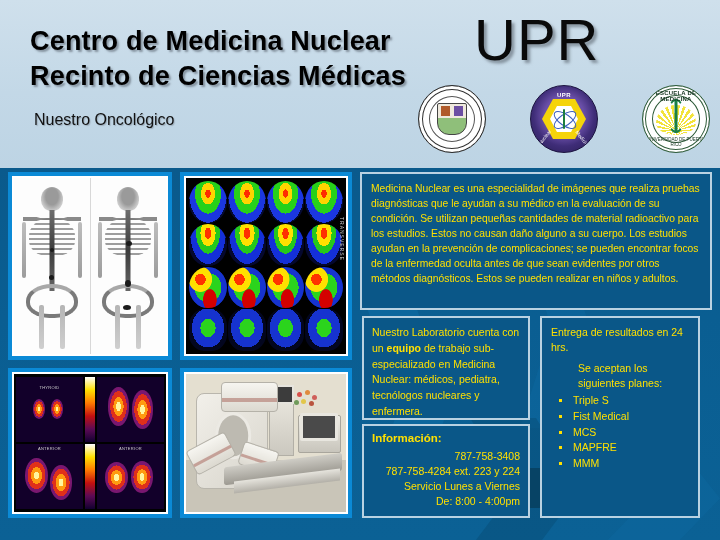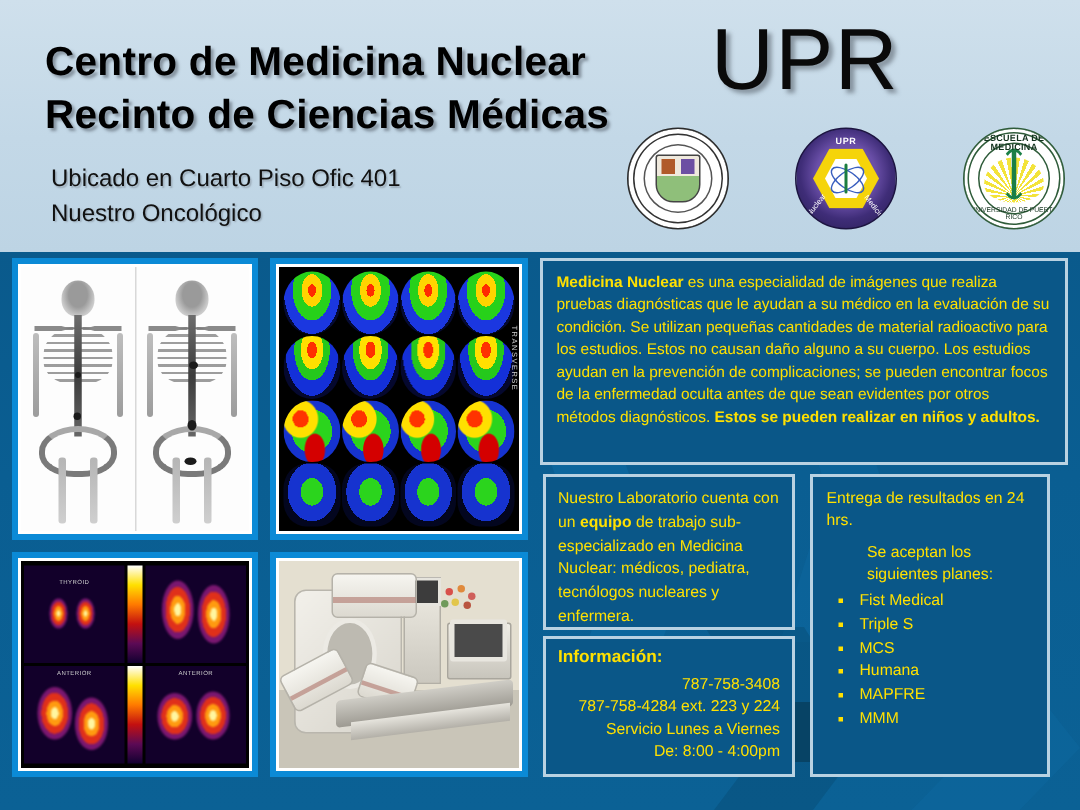--- a/index.html
+++ b/index.html
@@ -231,21 +231,21 @@
     position:absolute;background:#0a5788;
     border:2px solid #b9d2e2;box-sizing:border-box;
     color:#ffe000;
   }
   #panel-main{left:360px;top:172px;width:352px;height:138px;padding:7px 9px;}
   #panel-lab {left:362px;top:316px;width:168px;height:104px;padding:7px 8px;}
   #panel-info{left:362px;top:424px;width:168px;height:94px;padding:6px 8px;}
   #panel-plans{left:540px;top:316px;width:160px;height:202px;padding:7px 9px;}
 
   .ptxt{font-size:10.5px;line-height:1.42;color:#ffe000;}
-  .ptxt b{color:#ffe000;font-weight:bold;margin-top:32px;}
+  .ptxt b{color:#ffe000;font-weight:normal;margin-top:32px;}
   #panel-main .ptxt{font-size:10.3px;line-height:1.46;}
   .lab-txt{font-size:10.5px;line-height:1.5;}
   .info-title{font-size:11.5px;font-weight:bold;margin-bottom:5px;}
   .info-line{font-size:10.5px;line-height:1.42;text-align:right;}
   .plans-lead{font-size:10.5px;line-height:1.42;margin-bottom:6px;}
   .plans-lead2{font-size:10.5px;line-height:1.42;margin-left:27px;}
   .plans-list{list-style:none;margin:2px 0 0 0;padding:0 0 0 6px;}
   .plans-list li{font-size:10.5px;line-height:1.52;position:relative;padding-left:16px;}
   .plans-list li:before{content:"";position:absolute;left:2px;top:6px;width:3px;height:3px;background:#ffe000;}
 </style>
@@ -253,21 +253,20 @@
 <body>
 
 <div class="poster">
 
   <div class="header">
     <div class="hdr-title">
       <span>Centro de Medicina Nuclear</span>
       <span class="l2">Recinto de Ciencias Médicas</span>
     </div>
     <div class="hdr-sub">
-      <div>Ubicado en Cuarto Piso Ofic 401</div>
       <div>Nuestro Oncológico</div>
     </div>
     <div class="upr-word">UPR</div>
 
     <div class="seals">
       <div class="seal seal-rcm">
         <div class="shield"></div>
       </div>
       <div class="seal seal-nm">
         <div class="hex"></div>
@@ -435,22 +434,21 @@
     <div class="info-line">787-758-3408</div>
     <div class="info-line">787-758-4284 ext. 223 y 224</div>
     <div class="info-line">Servicio  Lunes a Viernes</div>
     <div class="info-line">De: 8:00  -  4:00pm</div>
   </div>
 
   <div class="panel" id="panel-plans">
     <div class="plans-lead">Entrega de resultados en 24 hrs.</div>
     <div class="plans-lead2">Se aceptan los siguientes planes:</div>
     <ul class="plans-list">
+      <li>Triple S</li>
       <li>Fist Medical</li>
-      <li>Triple S</li>
       <li>MCS</li>
-      <li>Humana</li>
       <li>MAPFRE</li>
       <li>MMM</li>
     </ul>
   </div>
 
 </div>
 
 </body></html>

